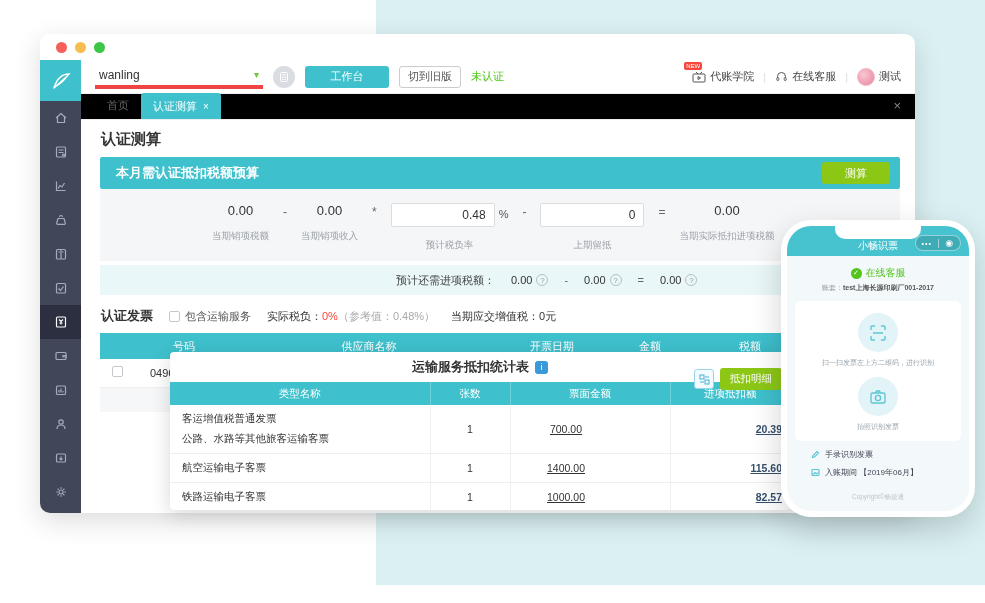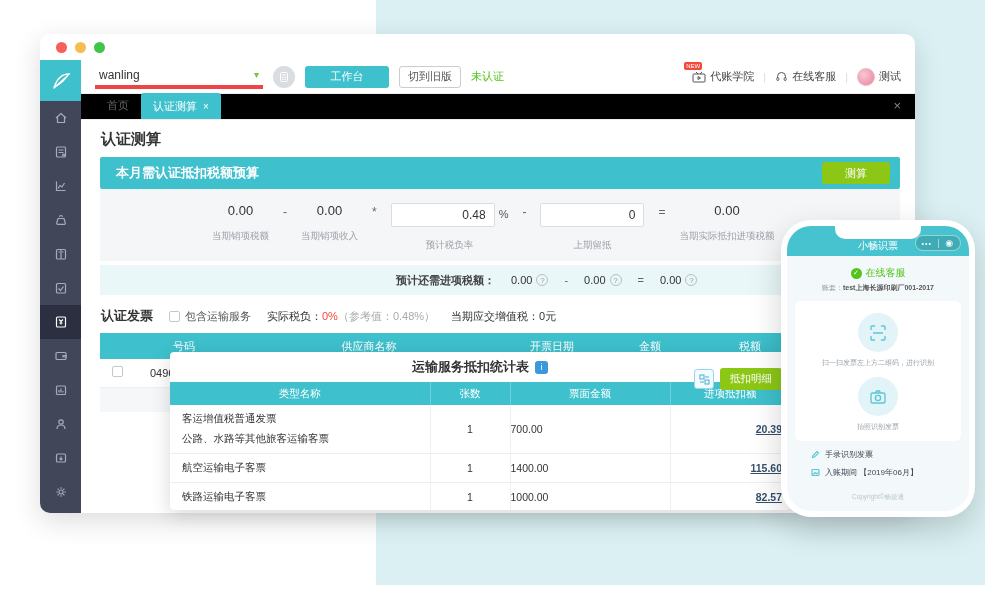--- a/index.html
+++ b/index.html
@@ -61,21 +61,21 @@
 
   .formula-panel { margin-left:19px; width:800px; height:72px; background:#f5f6f8; display:flex; padding:14px 0 0 112px; gap:0; }
   .fcell { text-align:center; }
   .fval { font-size:13px; color:#333; }
   .flabel { font-size:9.5px; color:#9aa0a6; margin-top:12px; white-space:nowrap; }
   .fop { font-size:12px; color:#666; padding:2px 14px 0; }
   .fbox { width:104px; height:24px; background:#fff; border:1px solid #ddd; border-radius:2px; font-size:12px; text-align:right; padding:0 8px; color:#333; }
   .funit { font-size:11px; color:#555; padding:5px 0 0 4px; }
 
   .estimate { margin:4px 0 0 19px; width:800px; height:30px; background:#e9f7f9; display:flex; align-items:center; padding-left:296px; font-size:11px; color:#333; }
-  .est-label { font-weight:bold; color:#444; }
+  .est-label { font-weight:normal; color:#444; }
   .est-val { margin-left:16px; display:flex; align-items:center; gap:4px; }
   .help { width:12px; height:12px; border-radius:50%; border:1px solid #b9bec4; color:#9aa0a6; font-size:8px; display:inline-flex; align-items:center; justify-content:center; }
   .est-op { margin-left:16px; color:#666; }
 
   .inv-row { margin:12px 0 8px 20px; display:flex; align-items:center; gap:16px; font-size:11px; }
   .inv-title { font-size:13px; font-weight:bold; color:#333; }
   .chk { width:11px; height:11px; border:1px solid #c4c8cc; border-radius:2px; background:#fff; display:inline-block; }
   .chk-wrap { display:flex; align-items:center; gap:5px; color:#555; cursor:pointer; }
   .bold-label { font-weight:normal; color:#333; }
   .red { color:#f5483b; }
@@ -97,21 +97,21 @@
   .info-icon { width:13px; height:13px; background:#3a9ad9; color:#fff; border-radius:3px; font-size:9px; display:inline-flex; align-items:center; justify-content:center; cursor:pointer; }
   .popup-actions { position:absolute; right:8px; top:16px; display:flex; gap:6px; align-items:center; }
   .export-btn { width:20px; height:20px; border:1px solid #9bd4e8; background:#f2fbfd; border-radius:3px; display:flex; align-items:center; justify-content:center; cursor:pointer; }
   .btn-detail { height:22px; background:#8cc716; color:#fff; border:none; border-radius:3px; font-size:10.5px; padding:0 10px; cursor:pointer; }
   .pop-table { width:620px; font-size:10.5px; }
   .pop-table th { background:#3ec1cd; color:#fff; font-weight:normal; height:23px; border-right:1px solid rgba(255,255,255,.25); }
   .pop-table td { border-bottom:1px solid #eee; border-right:1px solid #f0f0f0; color:#333; }
   .pop-table td:last-child, .pop-table th:last-child { border-right:none; }
   .cell-name { padding:4px 0 4px 12px; line-height:1.9; }
   .ctr { text-align:center; }
-  .amt { text-align:left; padding-right:48px; }
+  .amt { text-align:center; padding-right:48px;text-decoration:underline; }
   .ded { text-align:right; padding-right:8px; }
   .link-val { color:#35506b; text-decoration:underline; font-weight:bold; cursor:pointer; }
 
   
   .phone { position:absolute; left:781px; top:220px; width:194px; height:297px; background:#fff; border-radius:30px;
     padding:6px; box-shadow:0 12px 32px rgba(0,0,0,.18); z-index:6; }
   .screen { width:100%; height:100%; border-radius:24px; background:#f3f9fa; overflow:hidden; position:relative; }
   .ph-header { height:30px; background:#47c3cf; position:relative; }
   .notch { position:absolute; top:0; left:50%; transform:translateX(-50%); width:86px; height:13px; background:#fff; border-radius:0 0 10px 10px; z-index:3; }
   .ph-title { position:absolute; left:0; right:0; top:13px; text-align:center; color:#fff; font-size:10px; }

